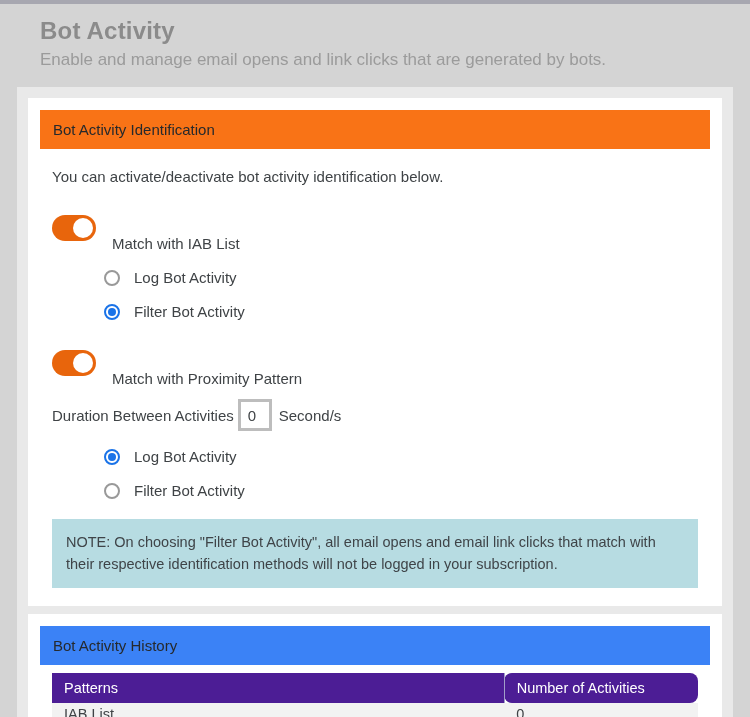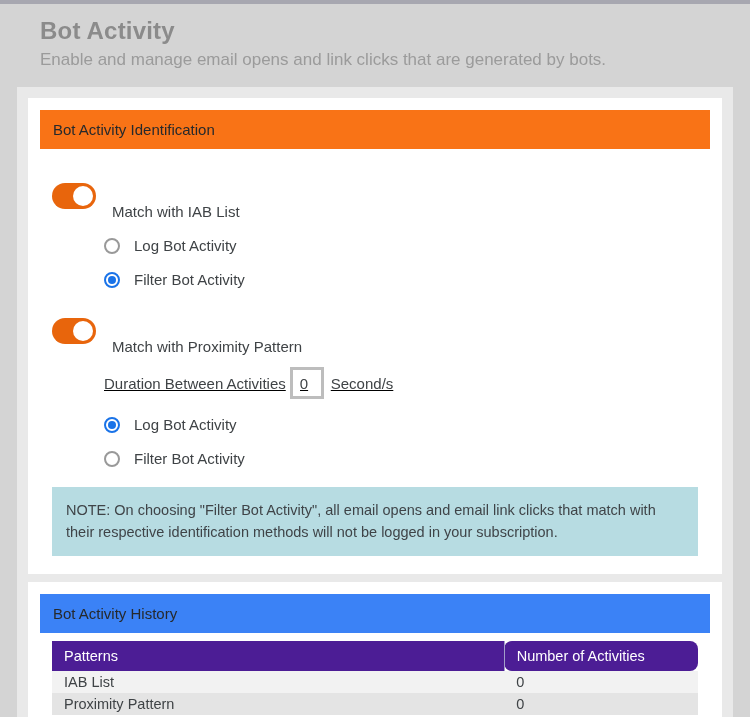--- a/index.html
+++ b/index.html
@@ -112,22 +112,20 @@
   }
   .radio-label {
     margin-left: 14px;
     font-size: 15px;
     color: #3f4346;
   }
   .duration-row {
     display: flex;
     align-items: center;
     margin-top: 12px;
-    margin-left: 52px;
-    text-decoration: underline;
   }
   .duration-label {
     font-size: 15px;
     color: #3f4346;
   }
   .duration-input {
     width: 34px;
     height: 32px;
     margin-left: 4px;
     border: 3px solid #bdbdbd;
@@ -187,20 +185,21 @@
   <div class="page-title">Bot Activity</div>
   <div class="page-subtitle">Enable and manage email opens and link clicks that are generated by bots.</div>
 </div>
 
 <div class="content-wrap">
 
   <div class="card">
     <div class="panel-header" style="background:#f97316">Bot Activity Identification</div>
     <div class="panel-body">
 
+      <div class="intro-text">You can activate/deactivate bot activity identification below.</div>
 
       <div class="toggle-row">
         <div class="toggle on">
           <div class="knob"></div>
         </div>
         <div class="toggle-label">Match with IAB List</div>
       </div>
 
       <div class="sub-block">
         <div class="radio-row">

